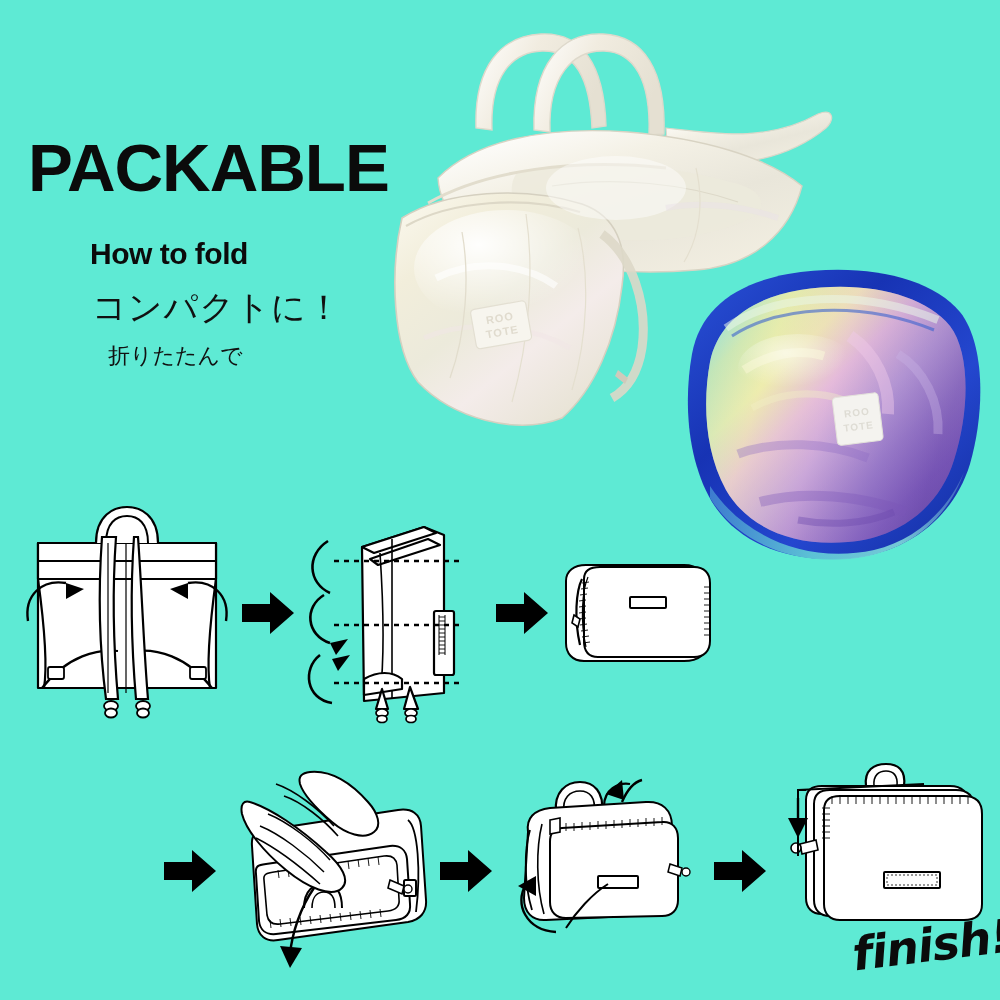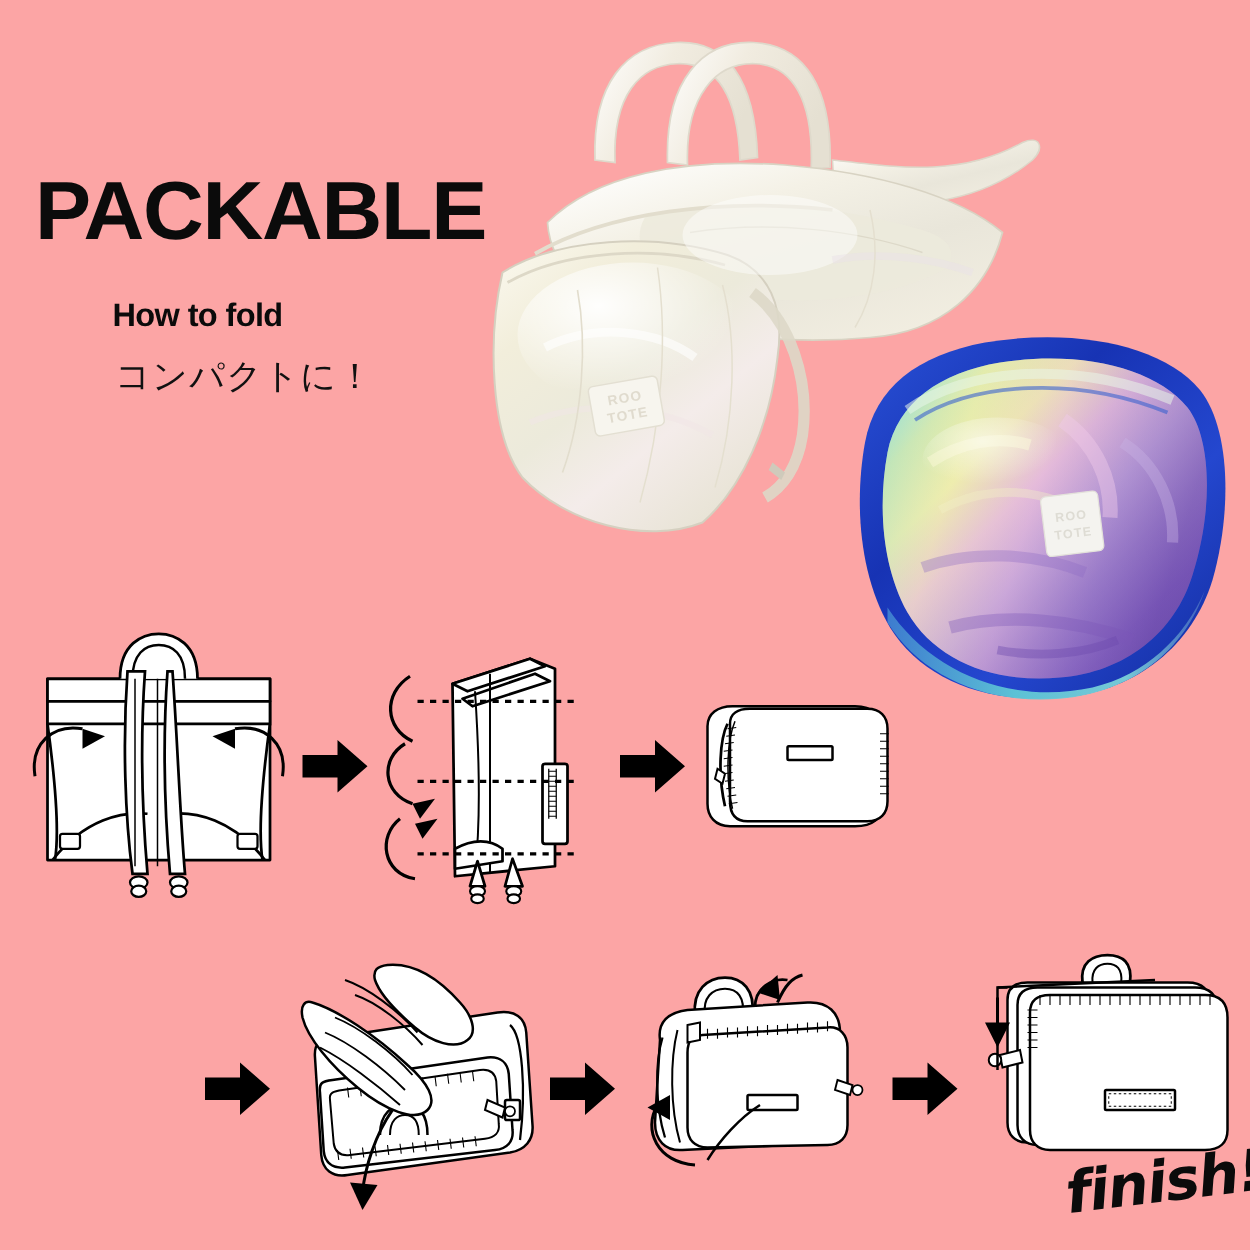--- a/index.html
+++ b/index.html
@@ -6,47 +6,47 @@
   html, body {
     margin: 0; padding: 0;
     background: #ffffff;
   }
   body {
     width: 1000px; height: 1000px;
     position: relative; overflow: hidden;
     font-family: "Liberation Sans", "DejaVu Sans", sans-serif;
     color: #111111;
   }
-  #page { position: absolute; inset: 0; background: #fca5a5; }
+  #page { position: absolute; inset: 0; background: #5eead4; }
 
   
   .headline-block { position: absolute; left: 0; top: 135px; width: 380px; text-align: left; }
   .packable {
     font-family: "Liberation Sans Narrow", "Liberation Sans", sans-serif;
     font-weight: 700;
     font-size: 66px;
     letter-spacing: -1px;
     line-height: 1;
     color: #0b0b0b;
     margin-left: 28px;
     transform: scaleX(1.02);
     transform-origin: left center;
   }
   .howtofold {
     font-family: "Liberation Sans", sans-serif;
     font-weight: 700;
-    font-size: 26px;
+    font-size: 30px;
     color: #0b0b0b;
     margin-top: 36px;
     margin-left: 90px;
     letter-spacing: -0.5px;
   }
   .compact-jp {
     font-family: "DejaVu Sans", sans-serif;
-    font-size: 28px;
+    font-size: 34px;
     color: #111;
     margin-top: 14px;
     margin-left: 92px;
     letter-spacing: 1px;
   }
   .sub-jp {
     font-family: "DejaVu Sans", sans-serif;
     font-size: 22px;
     color: #111;
     line-height: 1.35;
@@ -81,20 +81,21 @@
 </head>
 <body>
 
 <div id="page">
 
   <div class="headline-block">
     <div class="packable">PACKABLE</div>
     <div class="howtofold">How to fold</div>
     <div class="compact-jp">コンパクトに！</div>
     <div class="sub-jp">
+      <div>折りたたんで</div>
     </div>
   </div>
 
   <svg class="photo" id="photo-tote" viewBox="0 0 470 420" xmlns="http://www.w3.org/2000/svg">
     <defs>
       <linearGradient id="toteBody" x1="0" y1="0" x2="1" y2="1">
         <stop offset="0%" stop-color="#ffffff"></stop>
         <stop offset="18%" stop-color="#f6f2e4"></stop>
         <stop offset="38%" stop-color="#efeadb"></stop>
         <stop offset="55%" stop-color="#f6f0e2"></stop>

